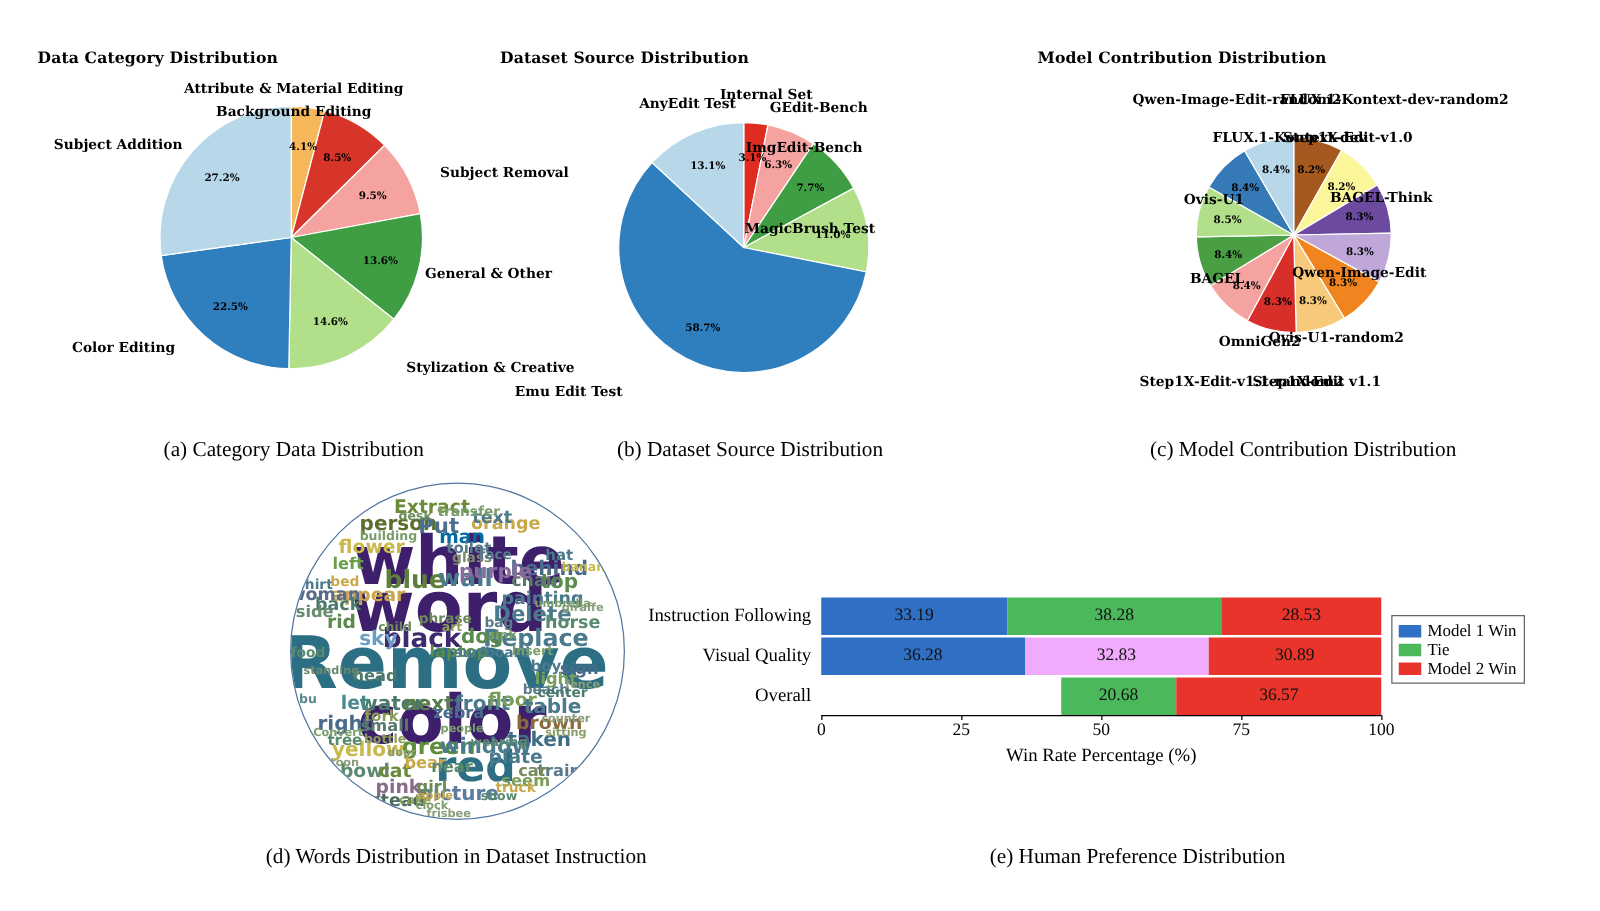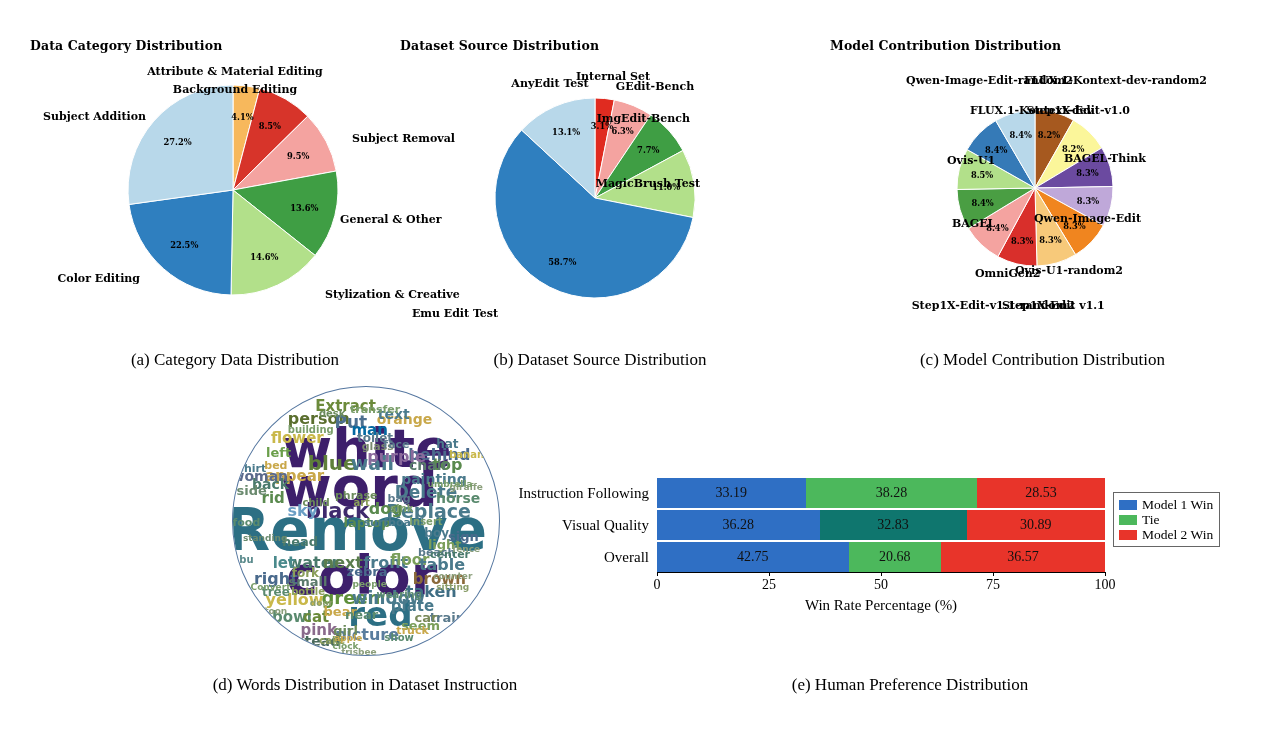--- a/index.html
+++ b/index.html
@@ -267,32 +267,29 @@
         </div>
         <div class="seg" style="left: 320.186px; width: 127.814px; background: rgb(232, 52, 42);">
           <span>28.53</span>
         </div>
       </div>
       <div class="ylab" style="left: 149px; top: 33px;">Instruction Following</div>
       <div class="bar-row" style="left: 157px; top: 50px; width: 448px;">
         <div class="seg" style="left: 0px; width: 162.534px; background: rgb(47, 111, 196);">
           <span>36.28</span>
         </div>
-        <div class="seg" style="left: 162.534px; width: 147.078px; background: #0f766e;">
+        <div class="seg" style="left: 162.534px; width: 147.078px; background: #f0abfc;">
           <span>32.83</span>
         </div>
         <div class="seg" style="left: 309.613px; width: 138.387px; background: rgb(232, 52, 42);">
           <span>30.89</span>
         </div>
       </div>
       <div class="ylab" style="left: 149px; top: 65px;">Visual Quality</div>
       <div class="bar-row" style="left: 157px; top: 82px; width: 448px;">
-        <div class="seg" style="left: 0px; width: 191.52px; background: rgb(47, 111, 196);">
-          <span>42.75</span>
-        </div>
         <div class="seg" style="left: 191.52px; width: 92.6464px; background: rgb(76, 184, 92);">
           <span>20.68</span>
         </div>
         <div class="seg" style="left: 284.166px; width: 163.834px; background: rgb(232, 52, 42);">
           <span>36.57</span>
         </div>
       </div>
       <div class="ylab" style="left: 149px; top: 97px;">Overall</div>
       <div class="axline" style="left: 157px; top: 112px; width: 448px; height: 1.2px;"></div>
       <div class="axline" style="left: 157px; top: 112px; width: 1.2px; height: 4px;"></div>

